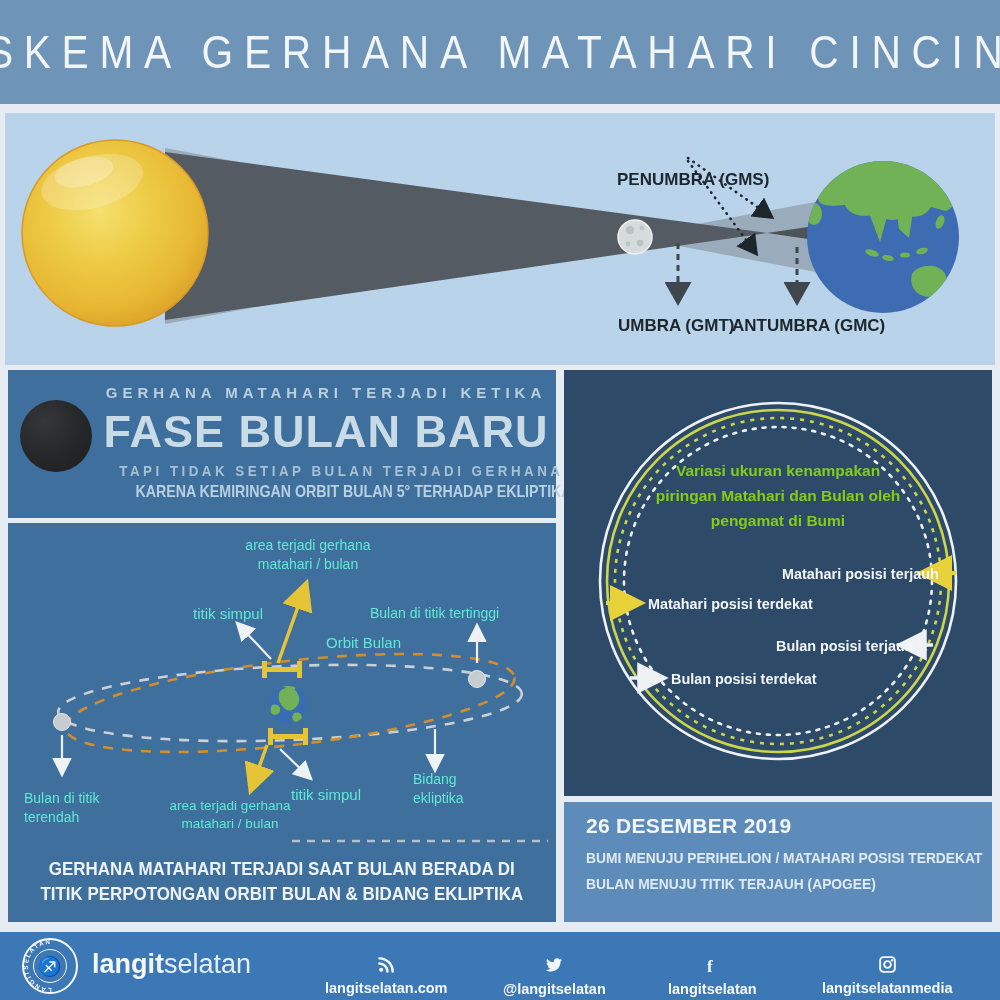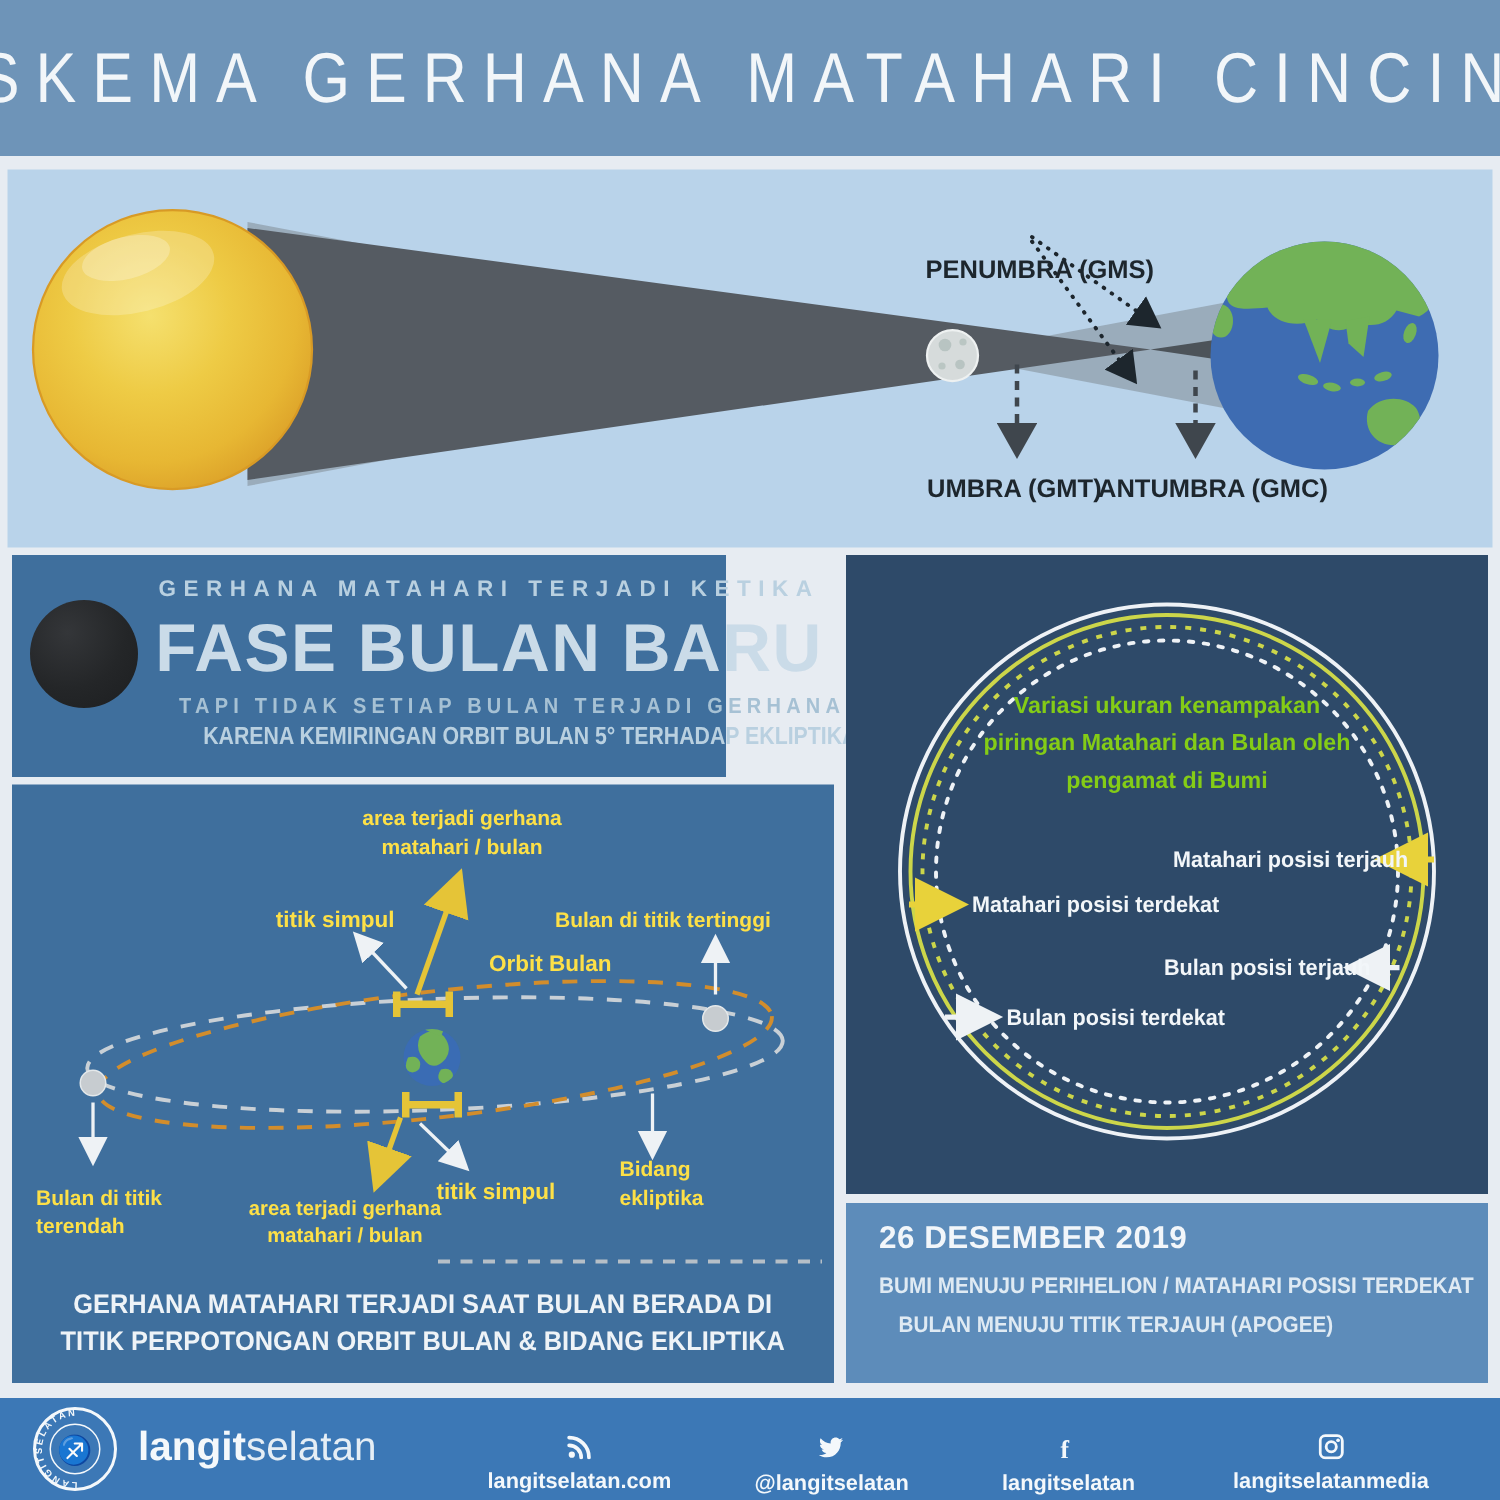--- a/index.html
+++ b/index.html
@@ -15,36 +15,36 @@
   .header{left:0;top:0;width:1000px;height:104px;background:#6e94b8;
     display:flex;align-items:center;justify-content:center;}
   .header .title{
     color:#f2f6f9;font-size:42px;font-weight:400;letter-spacing:11px;
     display:inline-block;transform:scale(.97,1.12);white-space:nowrap;}
   
   .eclipse{left:5px;top:113px;width:990px;height:252px;background:#b9d3ea;}
   .eclipse svg{position:absolute;left:0;top:0;}
   .ed-label{position:absolute;color:#1d262d;font-weight:700;font-size:17px;white-space:nowrap;}
   
-  .newmoon{left:8px;top:370px;width:476px;height:148px;background:#3f6f9d;}
+  .newmoon{left:8px;top:370px;width:548px;height:148px;background:#3f6f9d;}
   .nm-moon{position:absolute;left:12px;top:30px;width:72px;height:72px;border-radius:50%;
     background:radial-gradient(circle at 35% 30%,#343639,#242628 55%,#1d1f21 95%);}
   .nm-text{position:absolute;left:92px;top:0;width:452px;text-align:center;color:#b7cfdf;}
   .nm-line{white-space:nowrap;}
   .nm-line span{display:inline-block;}
   .nm-l1{margin-top:14px;font-size:15px;font-weight:700;letter-spacing:5px;color:#b9d0e0;}
   .nm-head{font-size:45px;font-weight:800;letter-spacing:1px;color:#cadbe8;margin-top:5px;}
   .nm-l3{font-size:14.5px;font-weight:700;letter-spacing:3.8px;color:#a6c1d4;margin-top:5px;}
   .nm-l3 span{transform:scaleX(.92);}
   .nm-l4{font-size:16.5px;font-weight:700;color:#b9d0e0;margin-top:3px;}
   .nm-l4 span{transform:scaleX(.86);}
   
   .orbit{left:8px;top:523px;width:548px;height:399px;background:#3f6f9d;}
   .orbit svg{position:absolute;left:0;top:0;}
-  .ob-label{position:absolute;color:#fde047;font-weight:700;font-size:14px;white-space:nowrap;line-height:1.35;}
+  .ob-label{position:absolute;color:#5eead4;font-weight:400;font-size:14px;white-space:nowrap;line-height:1.35;}
   .ob-center{text-align:center;}
   .ob-caption{position:absolute;left:0;width:548px;text-align:center;color:#eef3f7;
     font-weight:700;font-size:18px;white-space:nowrap;}
   .ob-caption span{display:inline-block;transform:scaleX(.94);}
   
   .sizes{left:564px;top:370px;width:428px;height:426px;background:#2e4a69;}
   .sizes svg{position:absolute;left:0;top:0;}
   .sz-head{position:absolute;left:0;width:428px;text-align:center;color:#84cc16;
     font-weight:700;font-size:15.5px;}
   .sz-label{position:absolute;color:#f2f6f9;font-weight:700;font-size:15px;white-space:nowrap;}
@@ -264,21 +264,21 @@
   <div class="sz-label" style="left:212px;top:267px;">
     <span>Bulan posisi terjauh</span></div>
   <div class="sz-label" style="left:107px;top:300px;">
     <span>Bulan posisi terdekat</span></div>
 </div>
 
 <div class="panel datep">
   <div class="dp-title">26 DESEMBER 2019</div>
   <div class="dp-line" style="top:47px;">
     <span>BUMI MENUJU PERIHELION / MATAHARI POSISI TERDEKAT</span></div>
-  <div class="dp-line" style="top:73px;margin-left:13px;">
+  <div class="dp-line" style="top:73px;">
     <span>BULAN MENUJU TITIK TERJAUH (APOGEE)</span></div>
 </div>
 
 <div class="panel footer">
   <svg class="abs" style="left:21px;top:5px;" width="58" height="58" viewBox="0 0 58 58">
     <defs>
       <path id="sealArc" d="M29,51 A22,22 0 1,1 29.01,51" fill="none"></path>
     </defs>
     <circle cx="29" cy="29" r="27" fill="none" stroke="#f4f8fb" stroke-width="2"></circle>
     <circle cx="29" cy="29" r="16.5" fill="none" stroke="#f4f8fb" stroke-width="1"></circle>

